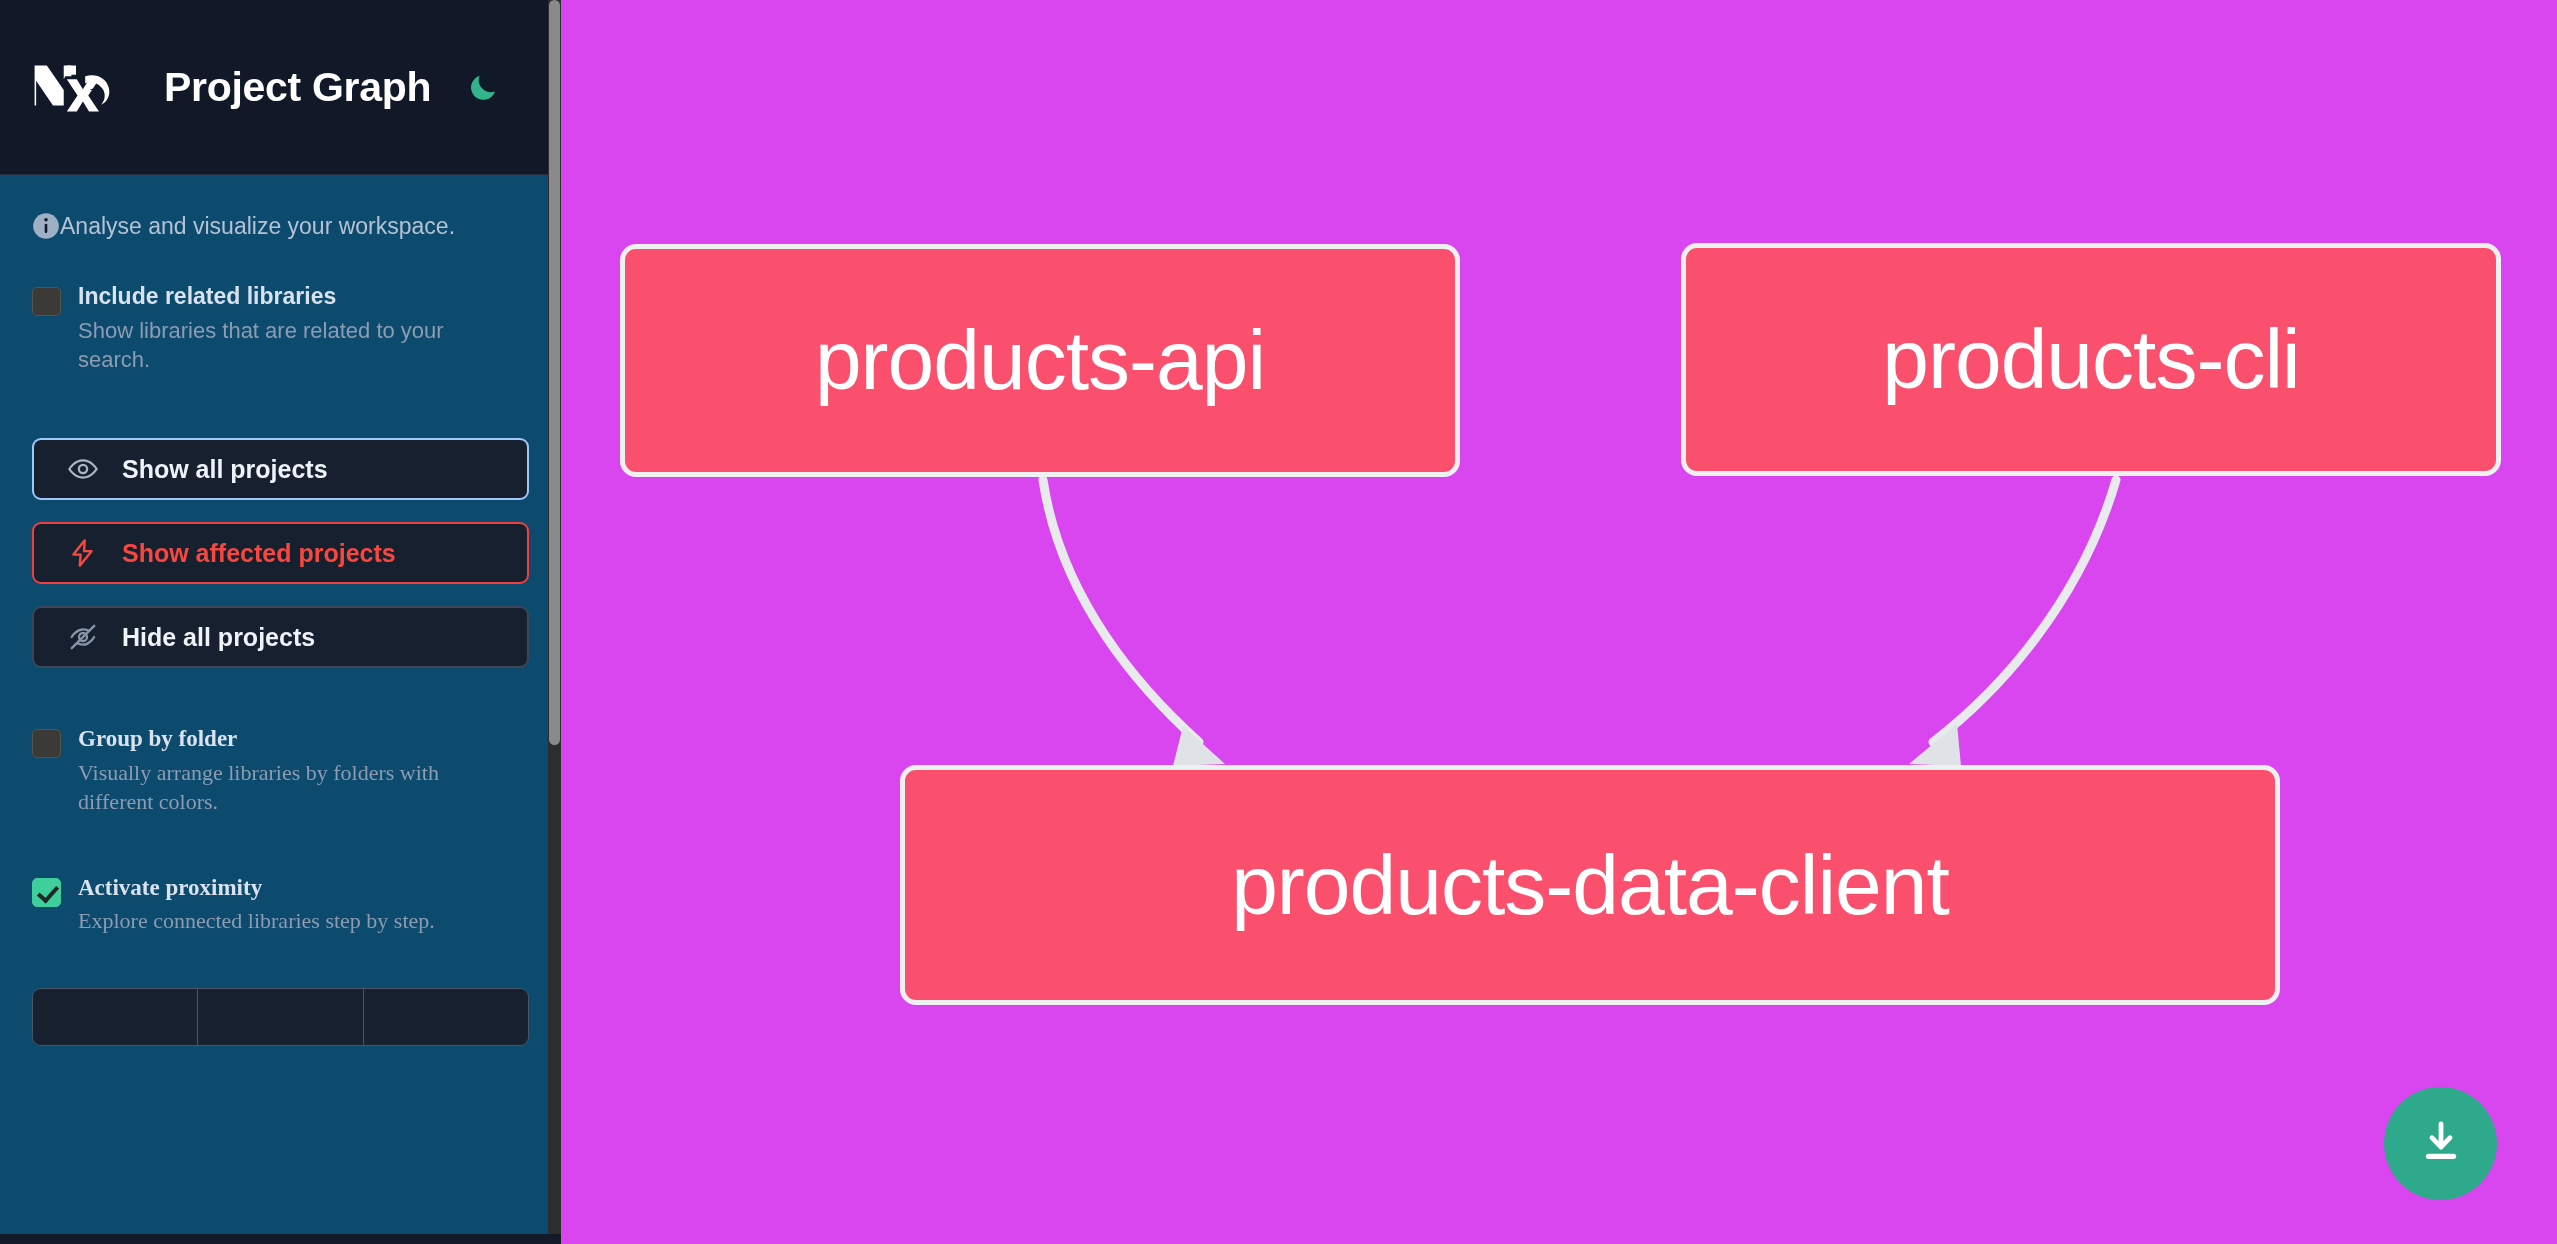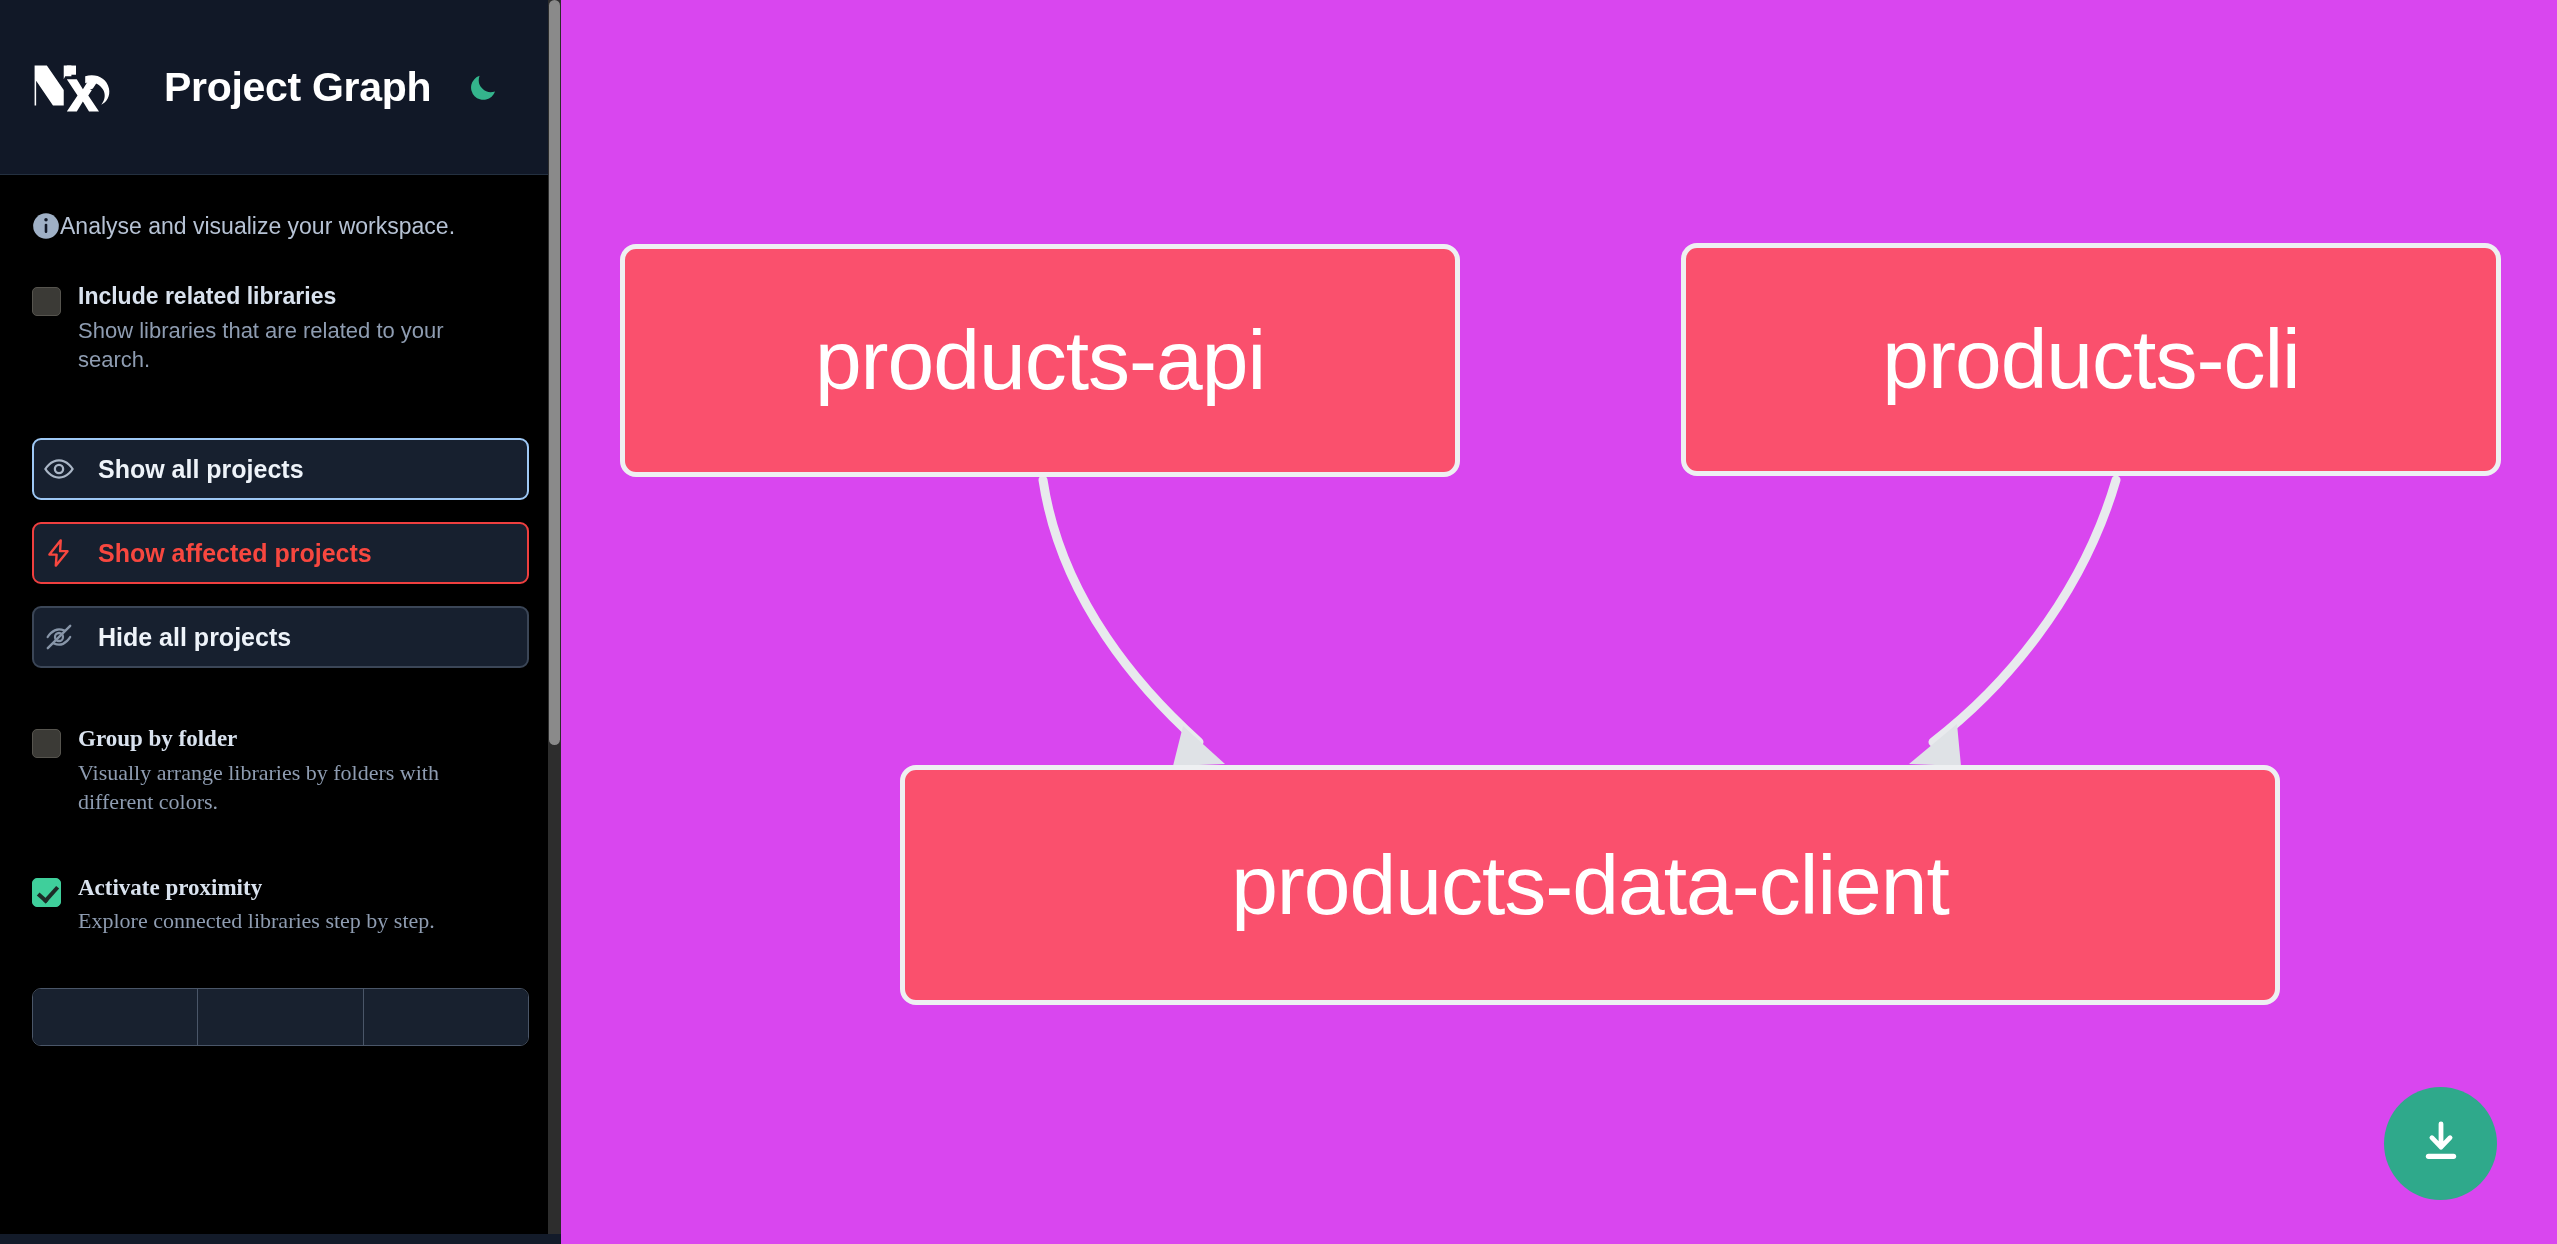--- a/index.html
+++ b/index.html
@@ -16,21 +16,21 @@
     height: 1244px;
     display: flex;
     background: #131b2a;
   }
 
   
   .sidebar {
     position: relative;
     width: 561px;
     height: 1234px;
-    background: #000000;
+    background: #0c4a6e;
     flex: 0 0 561px;
     overflow: hidden;
   }
   .sidebar-inner {
     position: absolute;
     top: 0; left: 0;
     width: 561px;
   }
   .sb-header {
     height: 175px;
@@ -145,21 +145,21 @@
     margin-top: 6px;
     max-width: 440px;
   }
 
   .btn {
     display: flex;
     align-items: center;
     gap: 22px;
     height: 62px;
     border-radius: 9px;
-    padding-left: 8px;
+    padding-left: 32px;
     margin-top: 22px;
     background: #17202f;
     cursor: pointer;
     font-size: 25px;
     font-weight: 700;
   }
   .btn-show-all { border: 2px solid #9ec8f5; color: #eef3f9; }
   .btn-affected { border: 2px solid #ef3f3f; color: #f8473f; }
   .btn-hide-all { border: 2px solid #3b4657; color: #eef3f9; }
   .btn-icon { width: 34px; height: 34px; flex: 0 0 34px; display: flex; align-items: center; justify-content: center; }

